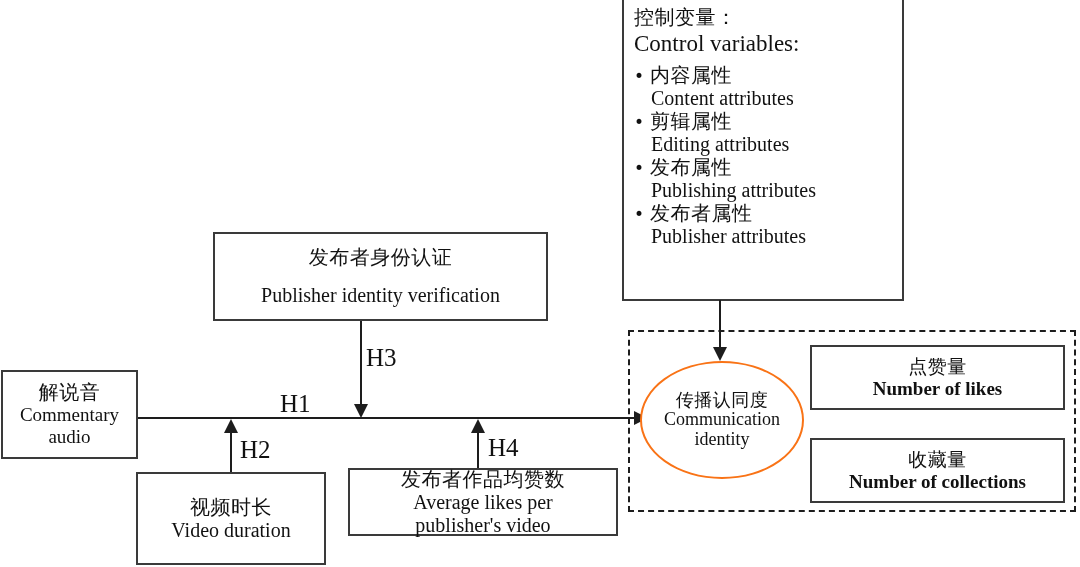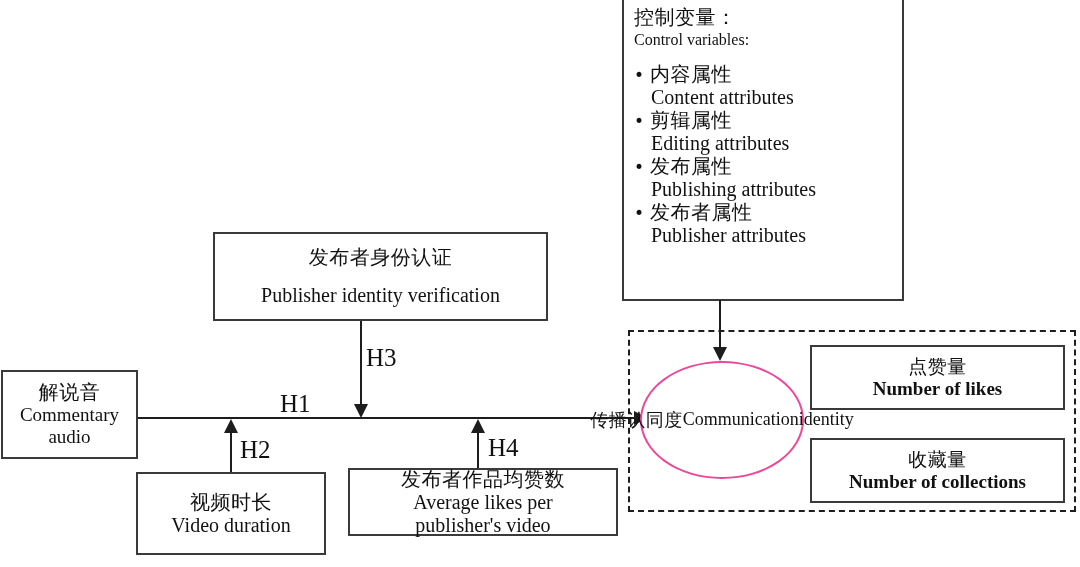--- a/index.html
+++ b/index.html
@@ -47,21 +47,21 @@
     top: -2px;
     width: 282px;
     height: 303px;
     align-items: flex-start;
     justify-content: flex-start;
     padding: 6px 0 0 10px;
     text-align: left;
   }
   #control-box .cn, #control-box .en { white-space: nowrap; }
   .cv-head-cn { font-size: 20px; margin-bottom: 2px; font-family: Liberation Serif, serif; }
-  .cv-head-en { font-size: 16px; margin-bottom: 14px; }
+  .cv-head-en { font-size: 23px; margin-bottom: 7px; }
   .cv-item { display: block; width: 100%; }
   .cv-item .bullet-row {
     display: flex;
     align-items: baseline;
     gap: 6px;
   }
   .cv-bullet {
     font-size: 17px;
     line-height: 1;
     font-family: "DejaVu Sans", sans-serif;
@@ -84,21 +84,21 @@
     width: 137px;
     height: 89px;
   }
   #commentary-audio-box .en { font-size: 19px; }
 
   
   #video-duration-box {
     left: 136px;
     top: 472px;
     width: 190px;
-    height: 83px;
+    height: 93px;
   }
 
   
   #average-likes-box {
     left: 348px;
     top: 468px;
     width: 270px;
     height: 68px;
     text-align: right;
   }
@@ -116,25 +116,25 @@
     z-index: 1;
   }
 
   
   #communication-identity-ellipse {
     position: absolute;
     left: 640px;
     top: 361px;
     width: 160px;
     height: 114px;
-    border: 2px solid #ec4899;
+    border: 2px solid #f97316;
     border-radius: 50%;
     background: #ffffff;
     display: flex;
-    flex-direction: row;
+    flex-direction: column;
     align-items: center;
     justify-content: center;
     text-align: center;
     line-height: 1.1;
     z-index: 4;
   }
   #communication-identity-ellipse .cn { font-size: 18px; }
   #communication-identity-ellipse .en { font-size: 18px; }
 
   

